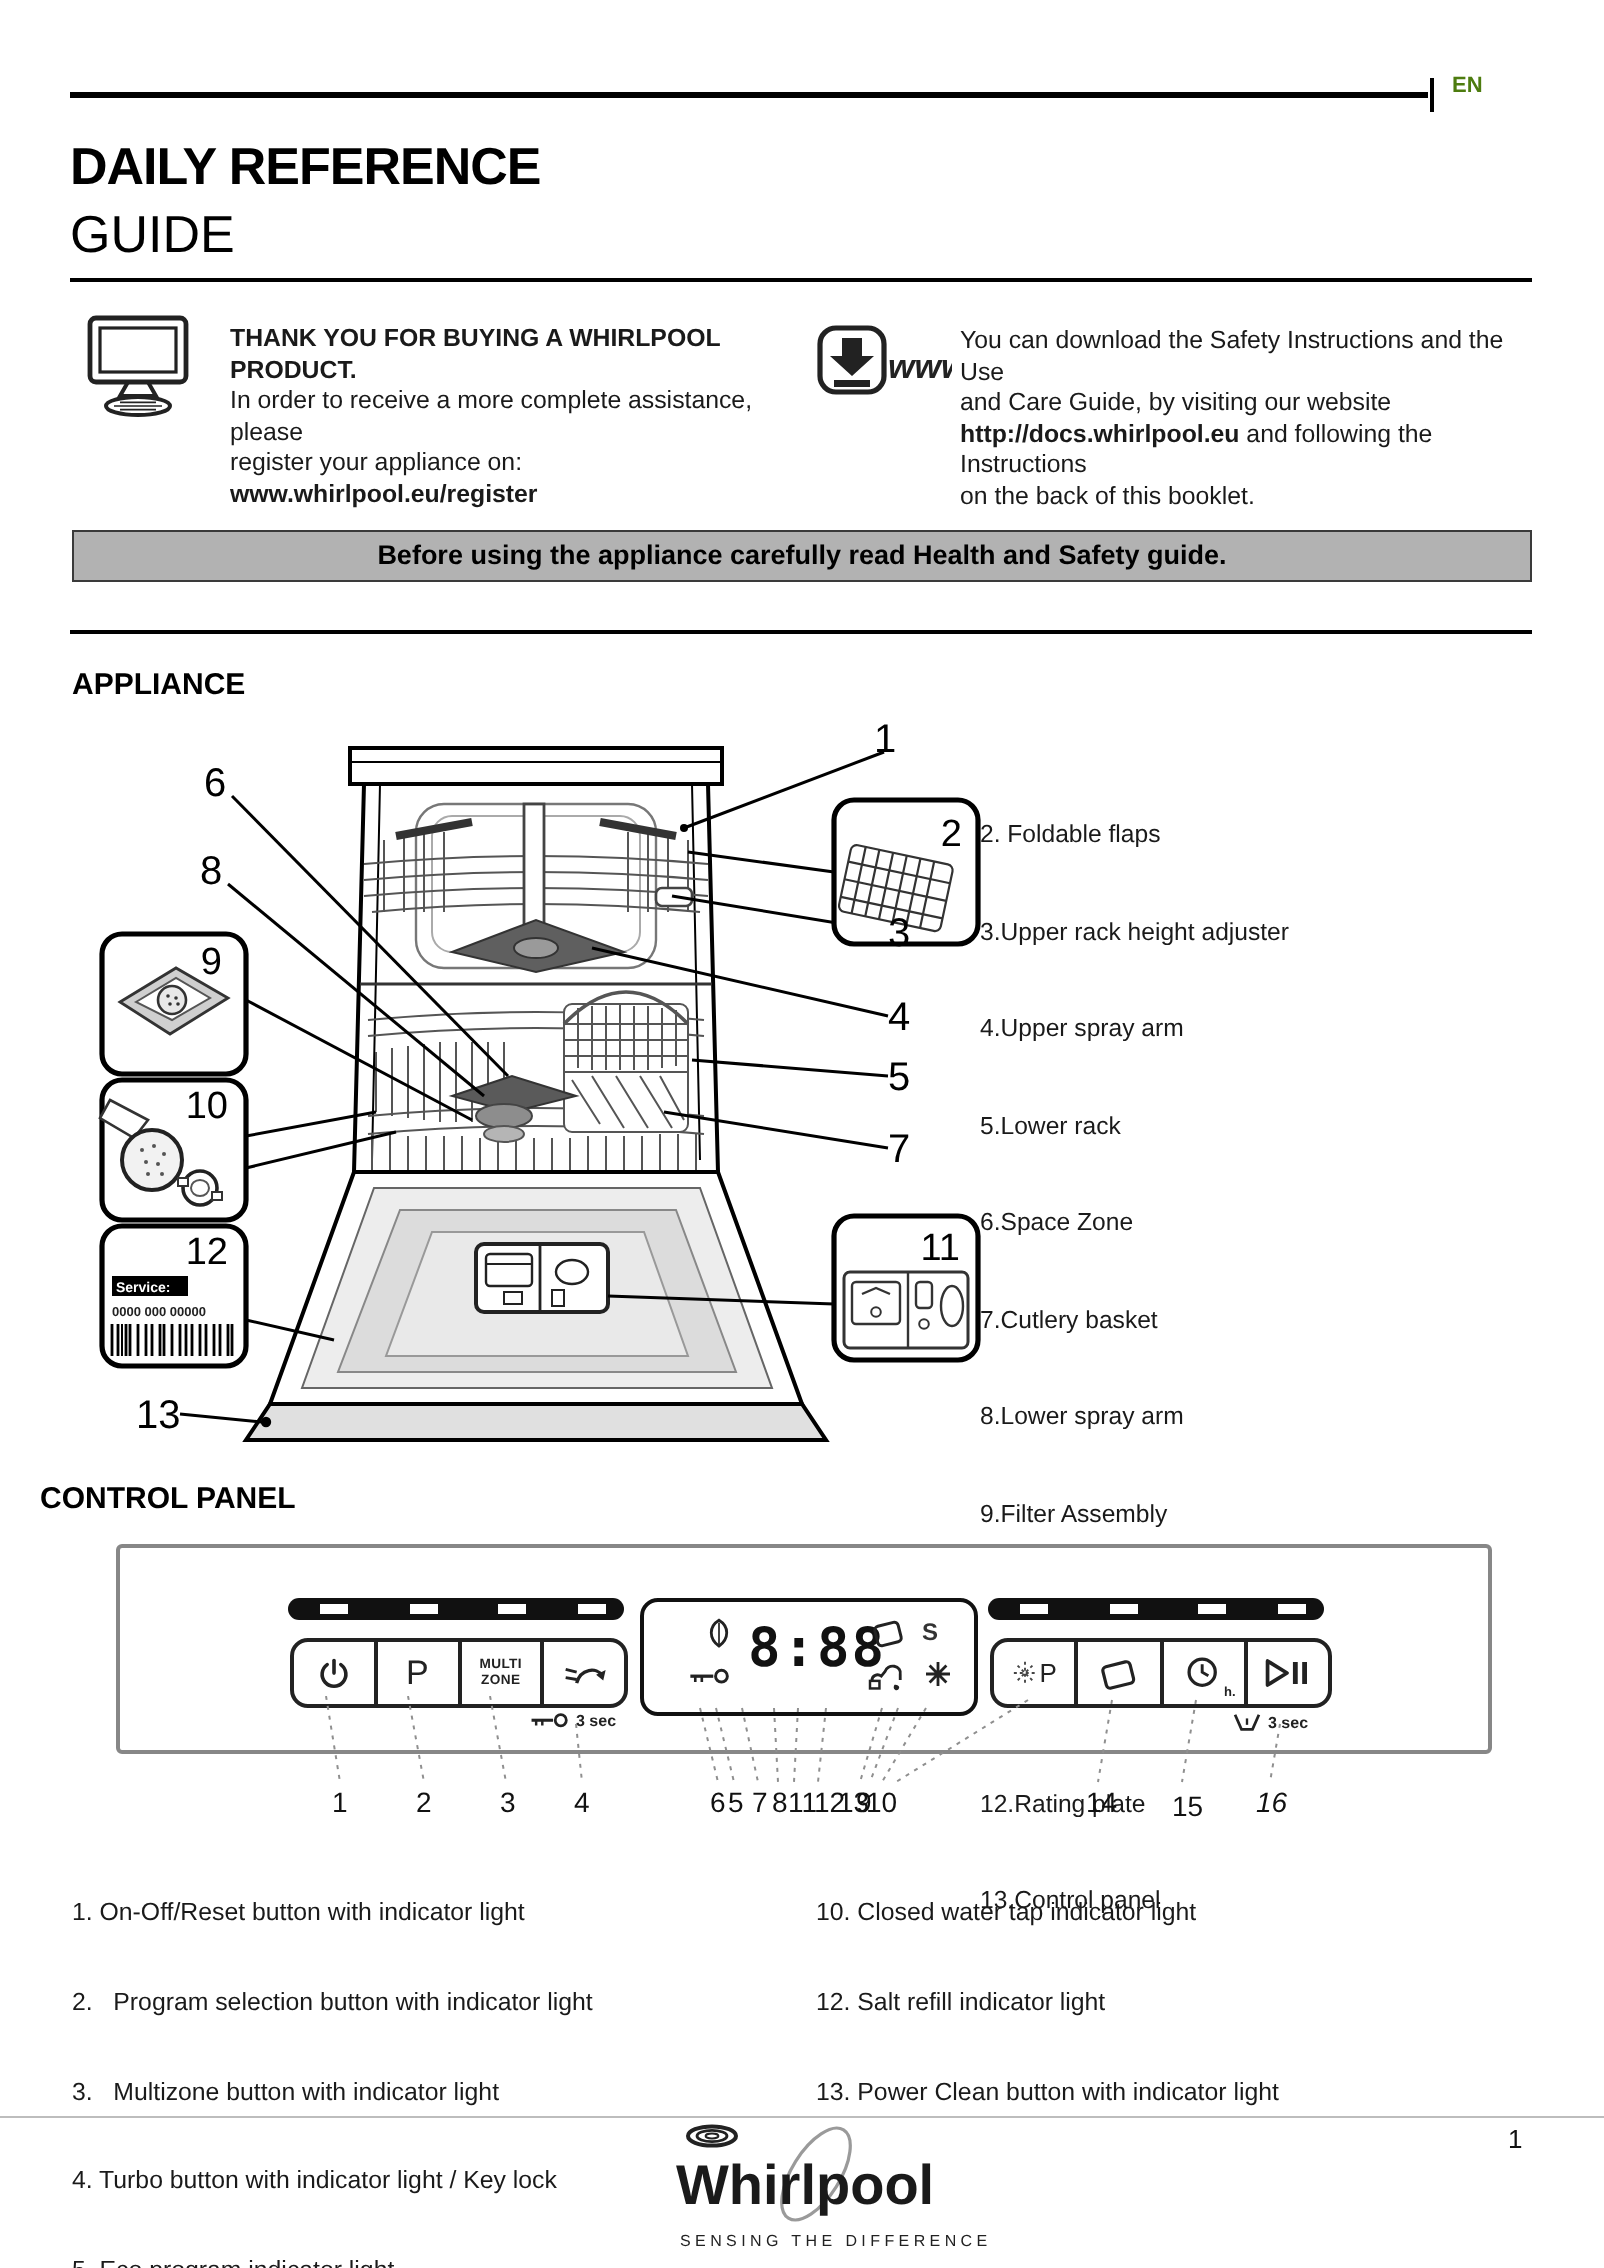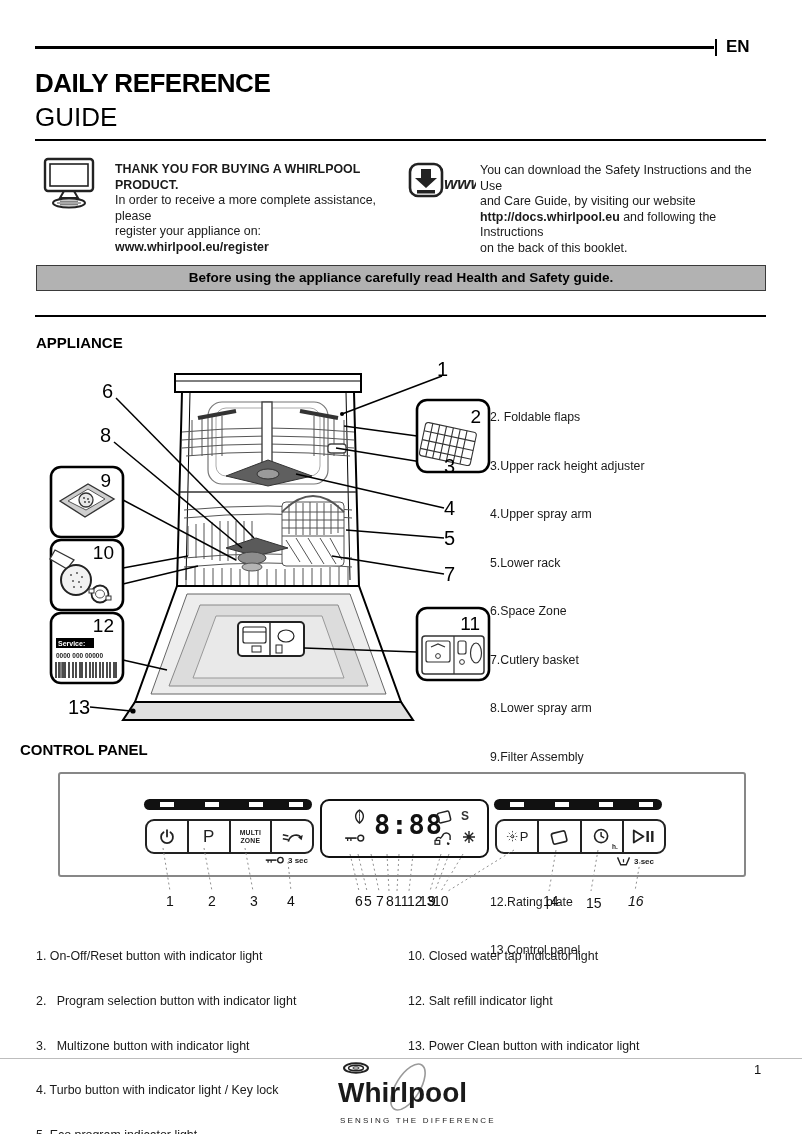--- a/index.html
+++ b/index.html
@@ -33,21 +33,21 @@
   .pageno{font-size:13px;color:#111;}
   svg text{font-family:"Liberation Sans","DejaVu Sans",sans-serif;}
 </style>
 </head>
 <body>
 
 <div class="page">
 
   <div class="abs rule" style="left:35px;top:46px;width:679px;height:3px;"></div>
   <div class="abs rule" style="left:715px;top:39px;width:2px;height:17px;"></div>
-  <div class="abs" style="left:726px;top:37px;font-size:17px;font-weight:bold;color:#000000;">EN</div>
+  <div class="abs" style="left:726px;top:37px;font-size:11px;font-weight:bold;color:#4d7c0f;">EN</div>
 
   <div class="abs h-big" style="left:35px;top:68px;">DAILY REFERENCE</div>
   <div class="abs" style="left:35px;top:102px;font-size:26px;color:#000;">GUIDE</div>
   <div class="abs rule" style="left:35px;top:139px;width:731px;height:2px;"></div>
 
   <svg class="abs" style="left:42px;top:157px;" width="58" height="52" viewBox="0 0 58 52">
     <rect x="3" y="2" width="48" height="32" rx="3" fill="none" stroke="#222" stroke-width="2.4"></rect>
     <rect x="8" y="7" width="38" height="22" fill="none" stroke="#222" stroke-width="1.6"></rect>
     <path d="M22 34 L18 41 H36 L32 34" fill="none" stroke="#222" stroke-width="2"></path>
     <ellipse cx="27" cy="46" rx="16" ry="4.5" fill="none" stroke="#222" stroke-width="2"></ellipse>

